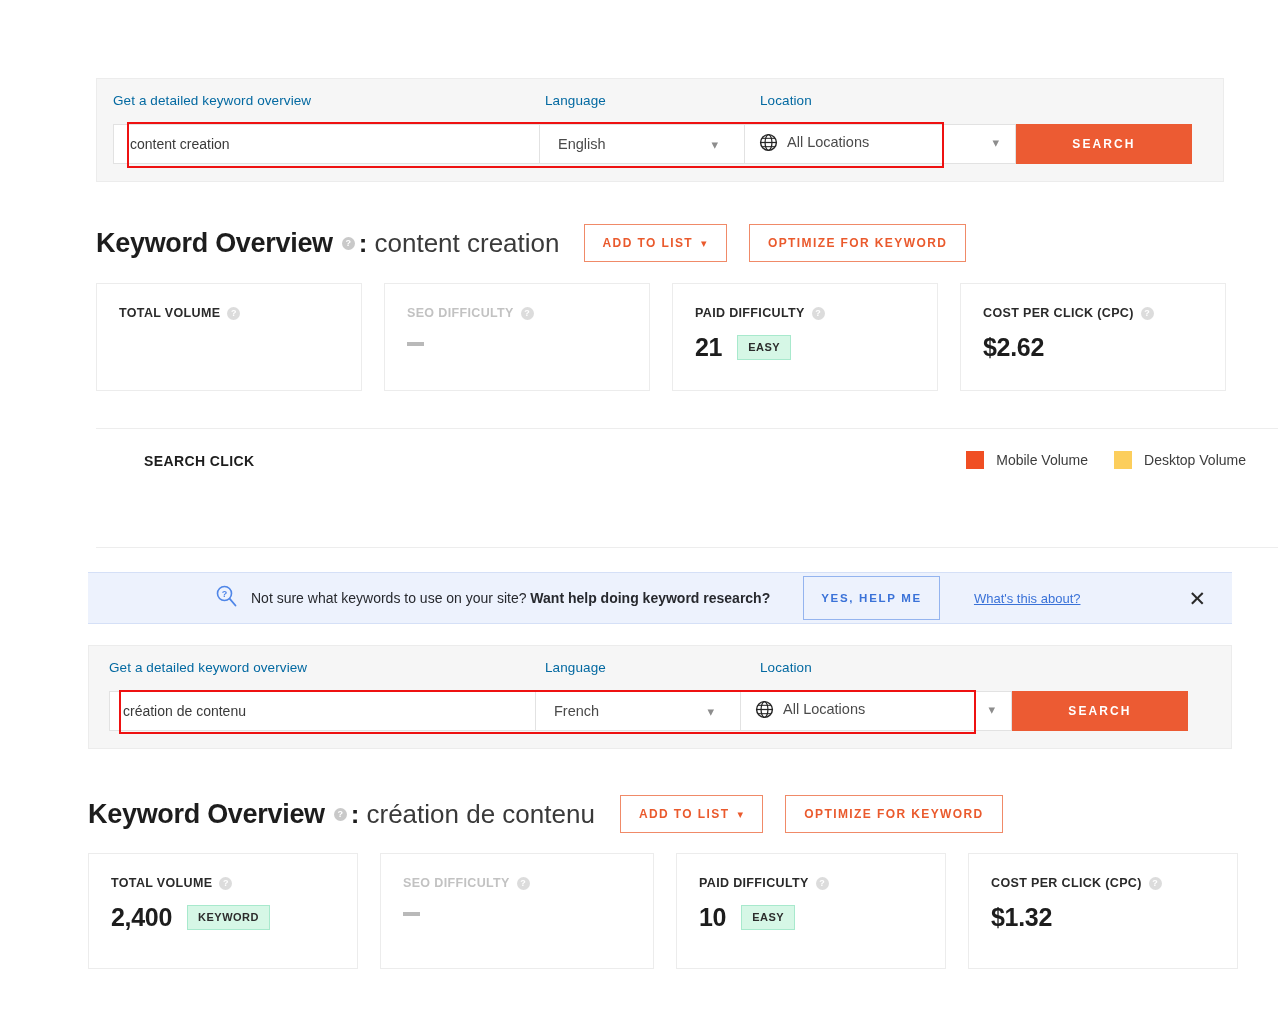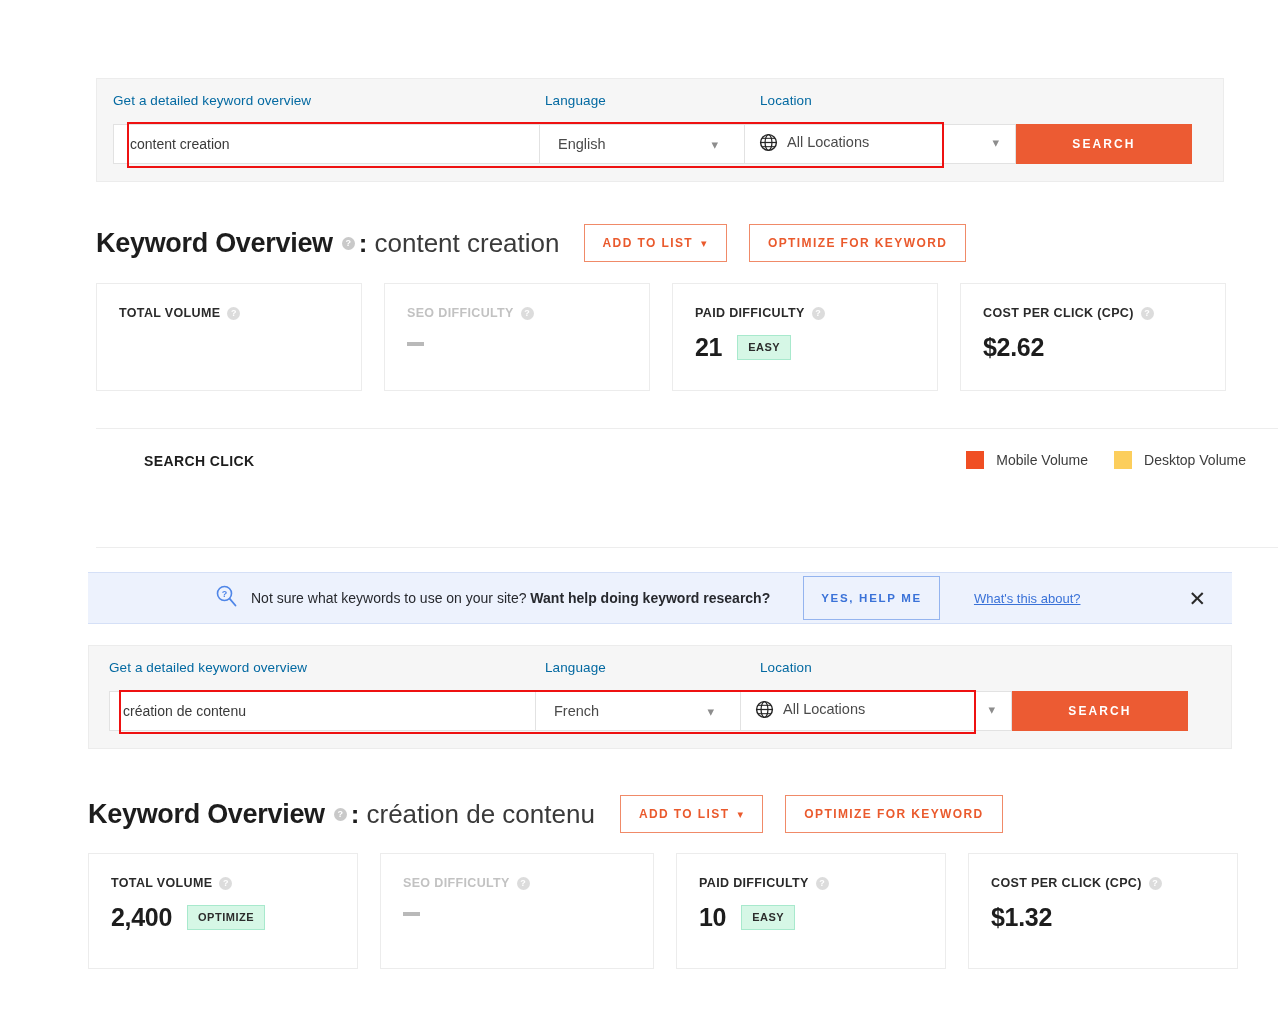--- a/index.html
+++ b/index.html
@@ -375,21 +375,21 @@
     <div class="btn-outline" style="margin-left:22px;">OPTIMIZE FOR KEYWORD</div>
   </div>
 
   <div class="card" style="left:88px; top:853px; width:270px; height:116px;">
     <div class="card-label">
       <span>TOTAL VOLUME</span>
       <span class="qmark">?</span>
     </div>
     <div class="card-value-row">
       <span class="card-value">2,400</span>
-      <span class="chip">OPTIMIZE</span>
+      <span class="chip">KEYWORD</span>
     </div>
   </div>
 
   <div class="card" style="left:380px; top:853px; width:274px; height:116px;">
     <div class="card-label muted">
       <span>SEO DIFFICULTY</span>
       <span class="qmark">?</span>
     </div>
     <span class="dash"></span>
   </div>

